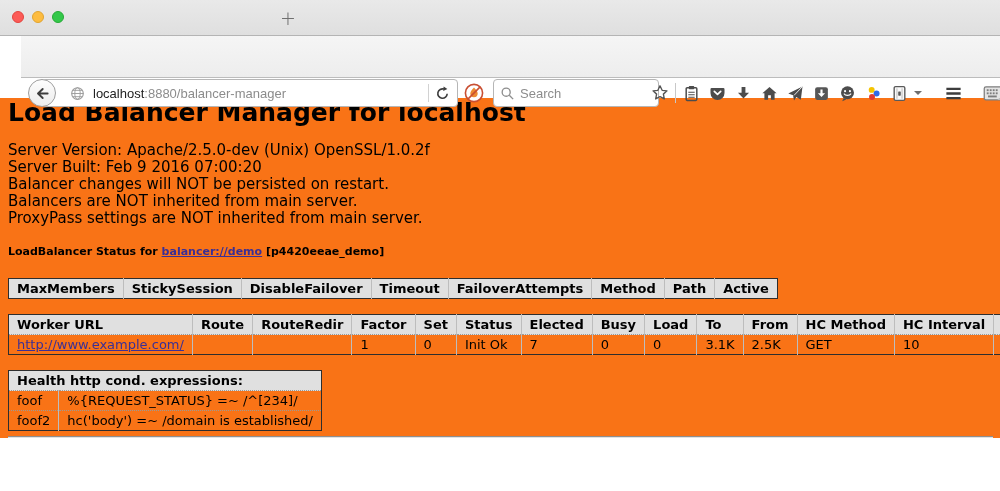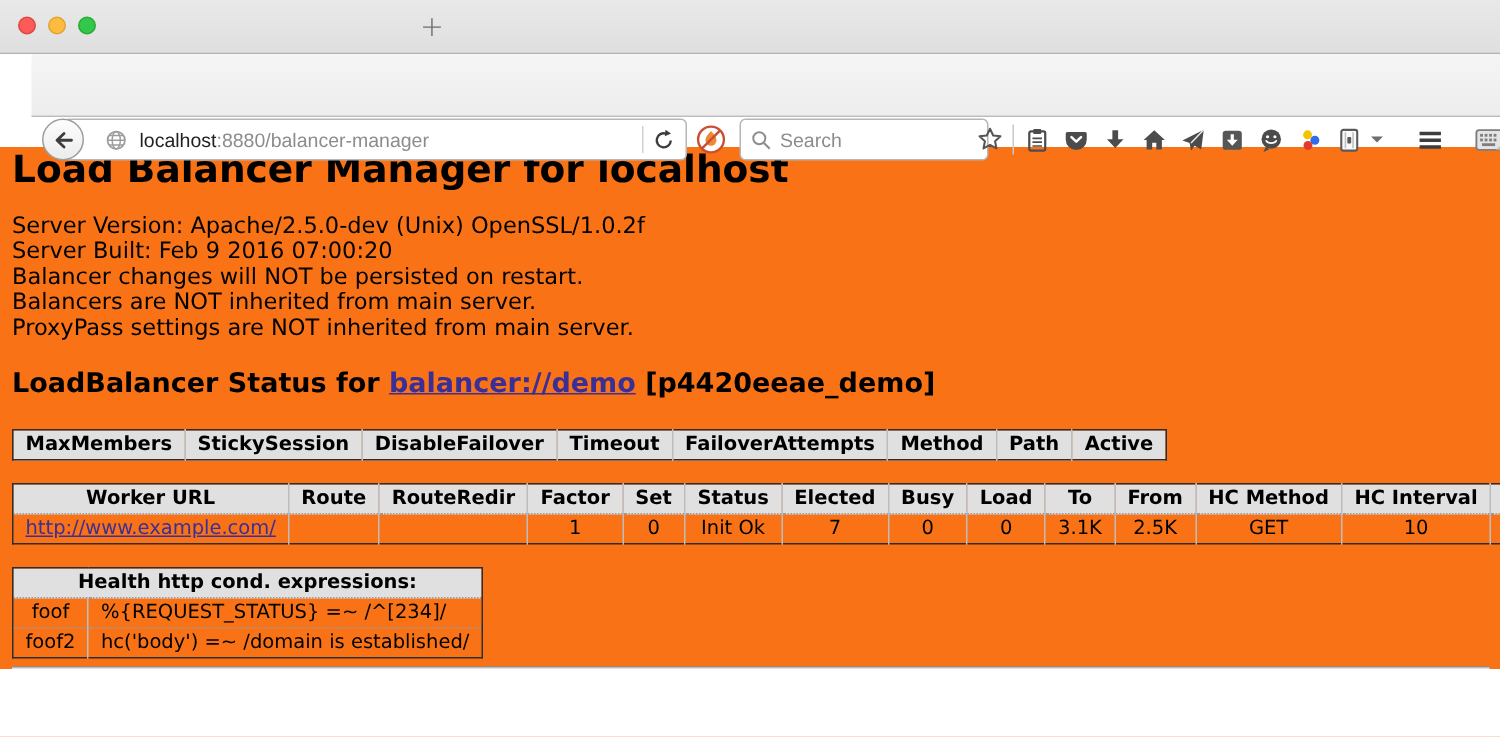--- a/index.html
+++ b/index.html
@@ -61,27 +61,27 @@
   .caret { width: 0; height: 0; border-left: 4px solid transparent;
     border-right: 4px solid transparent; border-top: 4px solid #6e6e6e;
     margin: 0 4px 0 2px; }
   .gap { width: 14px; }
 
   
   .content { padding: 0 0 0 8px; background: #f97316; }
   h1 { font-size: 25px; font-weight: bold; color: #000;
     margin: 20px 0 15px 0; letter-spacing: 0; }
   .info-line { font-size: 15px; color: #000; line-height: 17px; }
-  .status-line { margin-top: 18px; font-size: 18px; font-weight: bold; }
+  .status-line { margin-top: 18px; font-size: 11px; font-weight: bold; }
   .status-line a { text-decoration: underline; }
   a.vlink { color: #3a2f96; }
 
   table.ap { border-collapse: collapse; font-size: 13px; margin-top: 15px;
     border: 1.5px solid #2e2e2e; }
-  table.ap th, table.ap td { padding: 2px 8px; text-align: center;
+  table.ap th, table.ap td { padding: 2px 8px; text-align: left;
     white-space: nowrap; height: 17px; }
   table.ap th { background: #e0e0e0; font-weight: bold; }
   table.ap th + th, table.ap td + td { border-left: 1px solid #bdbdbd; }
   table.ap tr + tr th, table.ap tr + tr td { border-top: 1px dotted #999; }
   table.t1 { margin-top: 20px; width: 614px; }
   table.t2 { width: 960px; }
   table.t2 td.url-cell { text-align: left; }
   table.t3 td.expr { text-align: left; }
 
   hr.endrule { border: none; border-top: 1px solid #8f8f8f;

